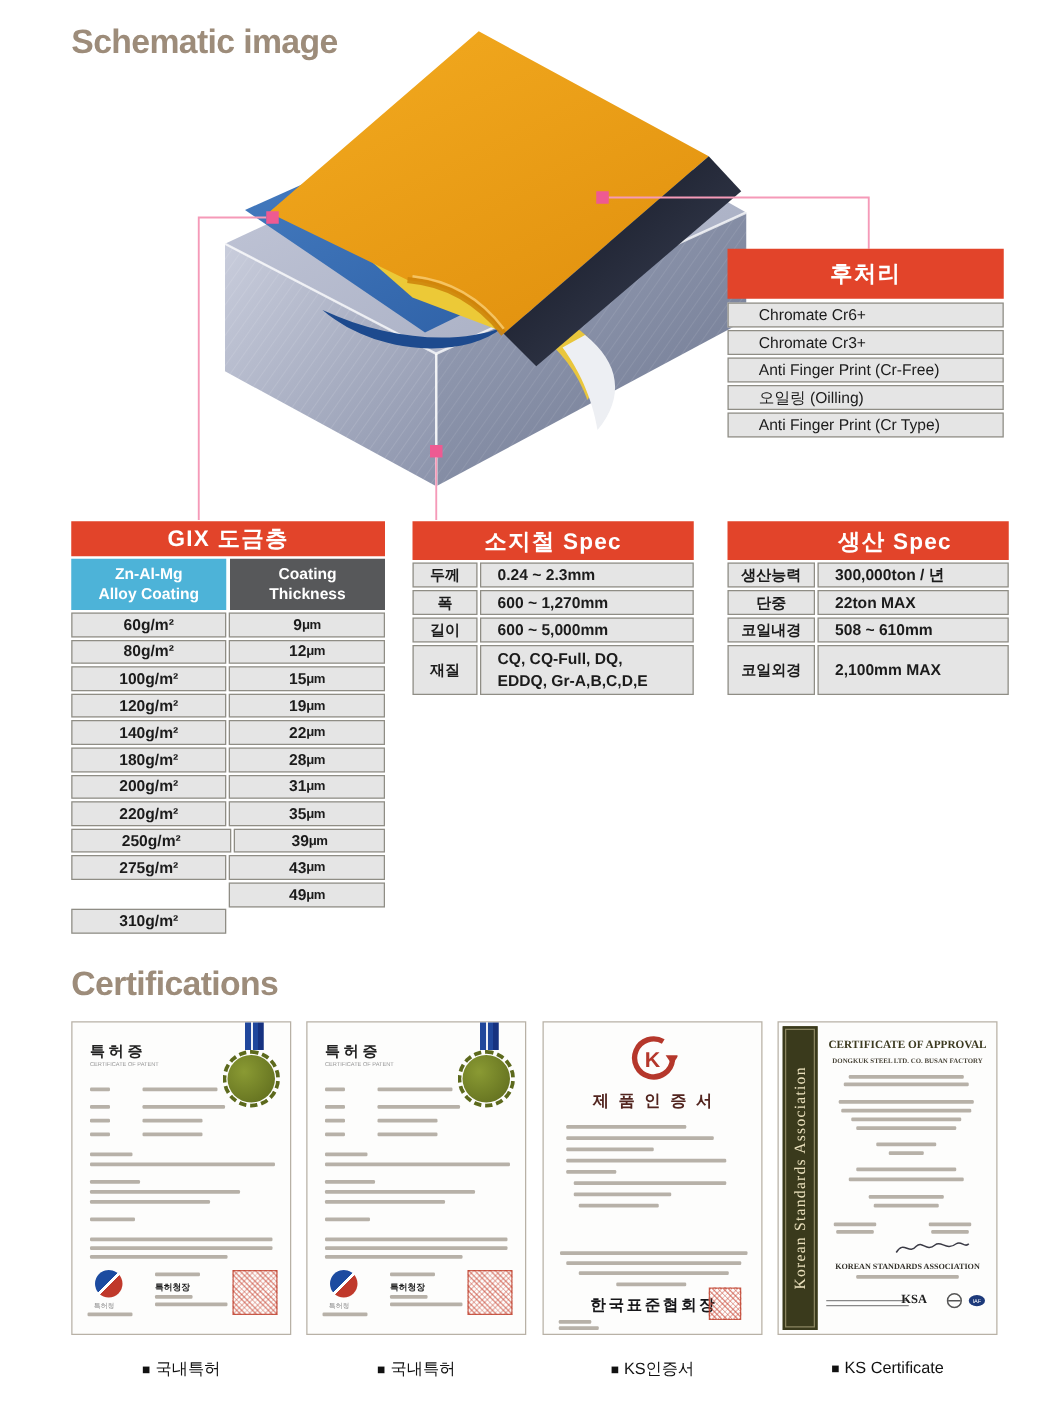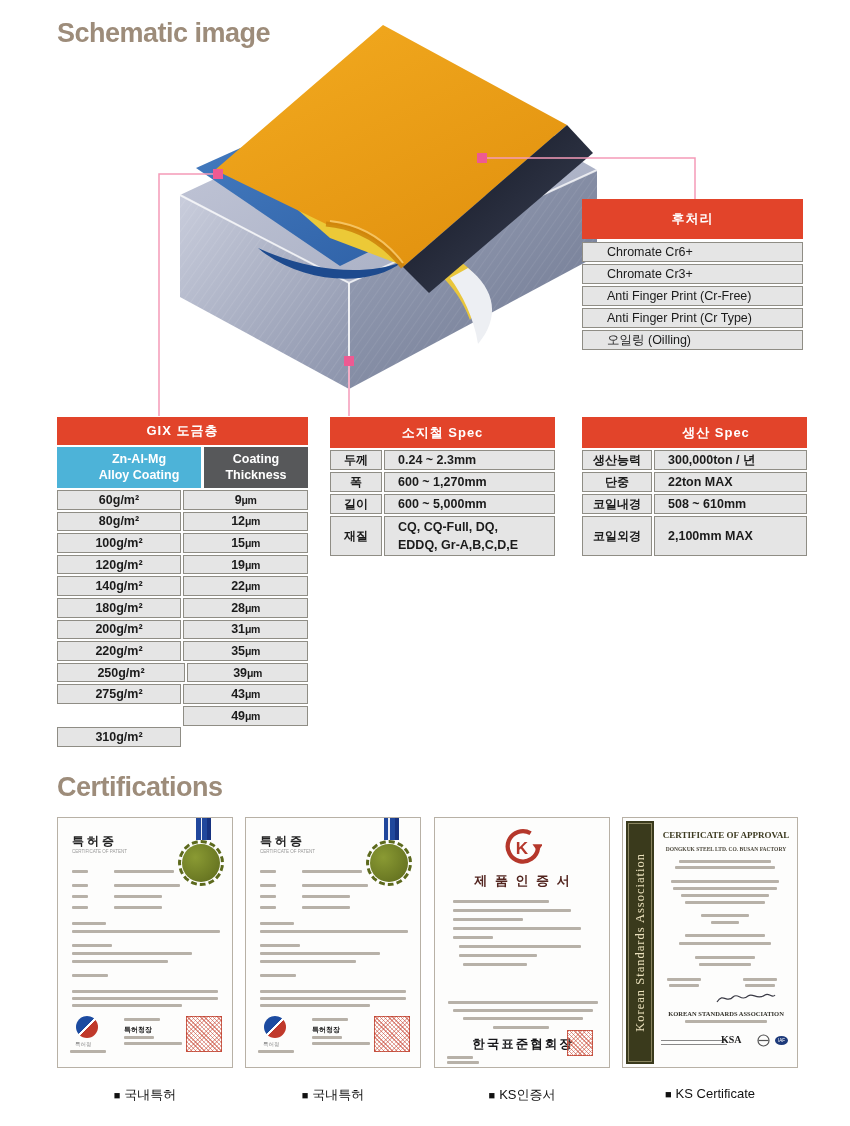--- a/index.html
+++ b/index.html
@@ -2,30 +2,30 @@
 <html><head>
 <meta charset="utf-8">
 <style>
   html,body { margin:0; padding:0; background:#ffffff; }
   #page { position:relative; width:850px; height:1126px; background:#fff;
           font-family:"Liberation Sans", sans-serif; overflow:hidden; }
   .abs { position:absolute; box-sizing:border-box; }
   .sec-title { font-size:27px; font-weight:bold; color:#9d8c7a; letter-spacing:-0.5px; }
 
   
-  .hdr { background:#e2442a; color:#fff; font-weight:bold; font-size:13px;
+  .hdr { background:#e2442a; color:#fff; font-weight:bold; font-size:18px;
          display:flex; align-items:center; justify-content:center; letter-spacing:1px; }
   .trow { display:flex; gap:2px; margin-bottom:2px; }
   .cell { background:#e5e5e5; border:1px solid #8f8d85; box-sizing:border-box;
           display:flex; align-items:center; color:#1b1b1b; }
   .c-center { justify-content:center; }
   .pt-cell { width:100%; height:20px; padding-left:24px; font-size:12.5px; }
   .sub { color:#fff; font-weight:bold; font-size:12.5px; line-height:1.25;
          display:flex; flex-direction:column; align-items:center; justify-content:center; }
-  .sub1 { background:#4db3d8;padding-left:20px; }
+  .sub1 { background:#4db3d8; }
   .sub2 { background:#57585a; }
   .gix-cell { height:19.6px; font-weight:bold; font-size:12.5px; }
   .unit { font-size:10.5px; font-weight:bold; letter-spacing:-0.5px; }
   .spec-label { width:52px; height:20px; font-weight:bold; font-size:12px; }
   .spec-label-w { width:70px; }
   .spec-val { flex:1; height:20px; font-weight:bold; font-size:12.5px; padding-left:13px; }
   .h40 { height:40px !important; }
   .two-line { flex-direction:column; align-items:flex-start; justify-content:center; line-height:1.45; }
 
   
@@ -134,24 +134,24 @@
     <div class="trow">
         <div class="cell pt-cell">Chromate Cr6+</div>
       </div>
     <div class="trow">
         <div class="cell pt-cell">Chromate Cr3+</div>
       </div>
     <div class="trow">
         <div class="cell pt-cell">Anti Finger Print (Cr-Free)</div>
       </div>
     <div class="trow">
+        <div class="cell pt-cell">오일링 (Oilling)</div>
+      </div>
+    <div class="trow">
         <div class="cell pt-cell">Anti Finger Print (Cr Type)</div>
-      </div>
-    <div class="trow">
-        <div class="cell pt-cell">오일링 (Oilling)</div>
       </div>
   </div>
 
   <div class="abs" style="left:57px; top:417px; width:251px;">
     <div class="hdr" style="height:28px; margin-bottom:2px;">GIX 도금층</div>
     <div class="trow" style="gap:3px;">
       <div class="sub sub1" style="width:124px; height:41px;">
         <span>Zn-Al-Mg</span>
           <span>Alloy Coating</span>
       </div>

